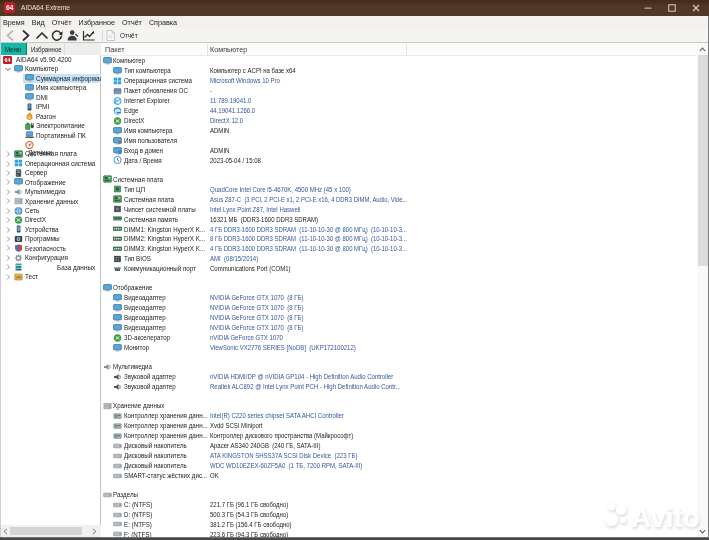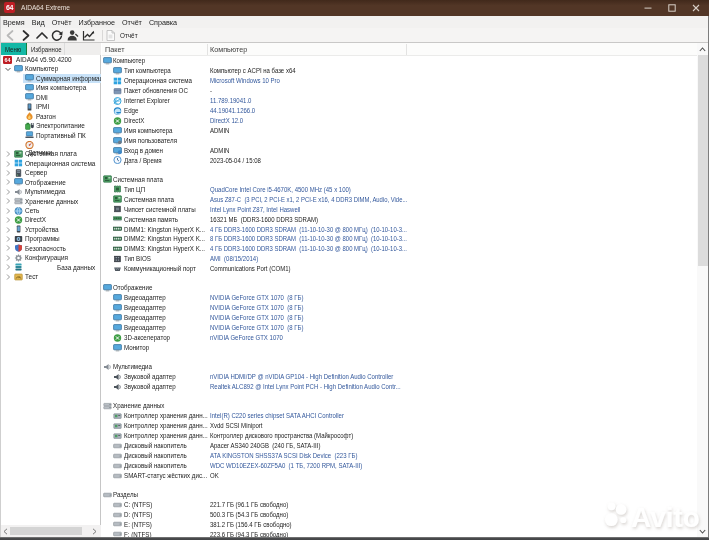--- a/index.html
+++ b/index.html
@@ -811,20 +811,21 @@
           <div class="mvalue link"><span class="tx">nVIDIA GeForce GTX 1070</span></div>
         </div>
         <div class="mrow item">
           <div class="micon">
             <svg width="9" height="8" viewBox="0 0 9 8" style="display:block">
               <rect x="0.6" y="0.6" width="7.8" height="5.2" rx="0.6" fill="#57a9dd" stroke="#39729e" stroke-width="0.8"></rect>
               <rect x="2.7" y="6.4" width="3.6" height="0.9" fill="#8d959b"></rect>
             </svg>
           </div>
           <div class="mlabel"><span class="tx">Монитор</span></div>
+          <div class="mvalue link"><span class="tx">ViewSonic VX2776 SERIES [NoDB]  (UKP172100212)</span></div>
         </div>
         <div class="msep"></div>
         <div class="mrow sec">
           <div class="micon">
             <svg width="9" height="8" viewBox="0 0 9 8" style="display:block">
               <path d="M1 3 H3 L5.6 0.9 V7.1 L3 5 H1 Z" fill="#858c94"></path>
               <path d="M6.6 2.2 C7.4 3 7.4 5 6.6 5.8" fill="none" stroke="#858c94" stroke-width="0.8"></path>
             </svg>
           </div>
           <div class="mlabel"><span class="tx">Мультимедиа</span></div>

